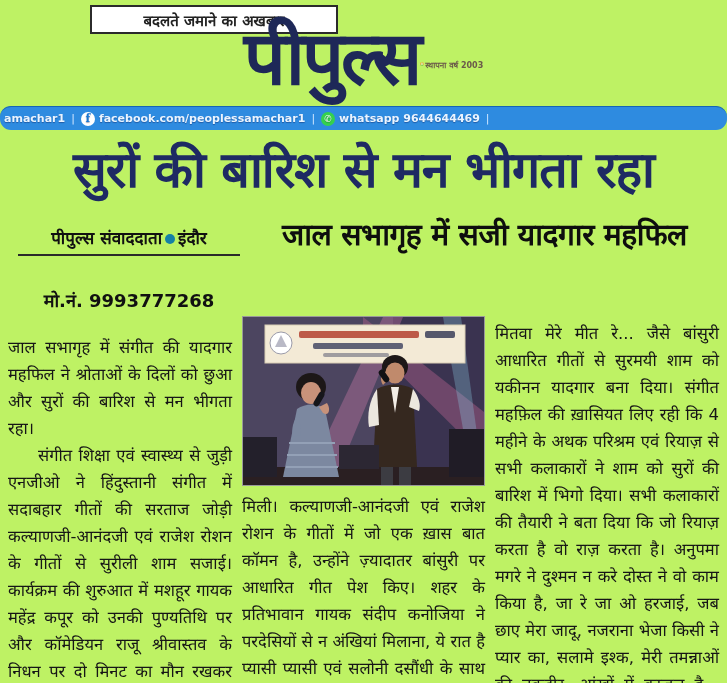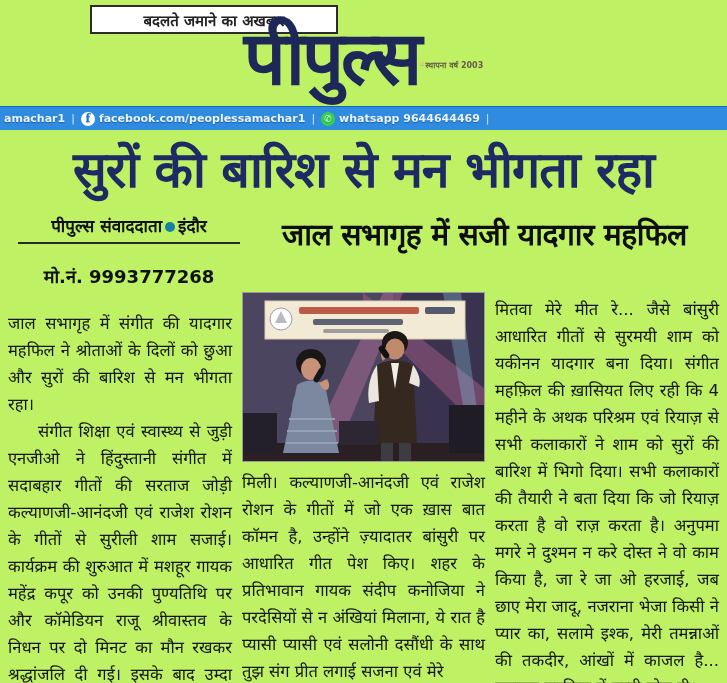--- a/index.html
+++ b/index.html
@@ -25,21 +25,21 @@
     line-height:88px; letter-spacing:-3px; white-space:nowrap;
   }
   .logo-wrap { display:flex; flex-direction:row; align-items:center; margin-top:26px; width:64px; }
   .est-text { font-size:8px; font-weight:bold; color:#6b5a4a; margin-top:1px; white-space:nowrap; }
 
   
   .social-bar {
     height:23px; background:#2e8be0; border-top:1px solid #1565b5;
     display:flex; align-items:center; padding:0 2px;
     color:#eaf4ff; font-size:11px; font-weight:bold;
-    white-space:nowrap; overflow:hidden;
+    white-space:nowrap; overflow:hidden;border-radius:11px;
   }
   .social-item { display:inline-flex; align-items:center; gap:4px; margin:0 2px; text-shadow:0 1px 1px rgba(0,0,60,.35); }
   .sep { color:#cfe6ff; margin:0 4px; font-weight:normal; }
   .sicon { display:inline-flex; align-items:center; justify-content:center; flex:0 0 auto; }
   .icon-fb { width:14px; height:14px; border-radius:50%; background:#fff; color:#1877d2;
              font-size:11px; font-weight:bold; font-family:"DejaVu Serif",serif; }
   .icon-wa { width:14px; height:14px; border-radius:50%; background:#35d14e; color:#fff; font-size:9px; }
   .icon-ig { width:14px; height:14px; border-radius:4px; background:#e23a4e; position:relative; }
   .icon-ig::before { content:""; position:absolute; inset:3px; border:1.5px solid #fff; border-radius:50%; }
 
@@ -47,21 +47,21 @@
   .headline {
     margin:3px 0 0; padding:0 10px; text-align:center;
     font-size:50px; line-height:74px; font-weight:bold;
     color:#1e2a63; letter-spacing:-1px; white-space:nowrap;
   }
 
   
   .mid-row { display:flex; align-items:flex-start; padding:2px 8px 0; }
   .byline-block { width:242px; flex:0 0 auto; text-align:center; padding-top:5px; }
   .byline-line1 { font-weight:bold; font-size:17px; color:#111;
-                  border-bottom:2px solid #2a2a2a; padding:0 2px 5px; margin:0 10px; }
+                  border-bottom:2px solid #2a2a2a; padding:0 2px 5px; margin:12px 10px; }
   .byline-dot { display:inline-block; width:10px; height:10px; border-radius:50%;
                 background:#1581a5; margin:0 3px; vertical-align:middle; }
   .byline-phone { font-weight:bold; font-size:18px; color:#111; padding-top:20px; }
   .subheadline { flex:1; margin:0; padding-top:4px; text-align:center;
                  font-size:30px; font-weight:bold; color:#0e0e0e; letter-spacing:-0.5px; white-space:nowrap; }
 
   
   .body-cols { display:flex; gap:10px; padding:4px 8px 0; }
   .col p { margin:0; text-align:justify; font-size:16.5px; line-height:27px; color:#161616; }
   .col-1 { width:224px; flex:0 0 auto; padding-top:18px; }

